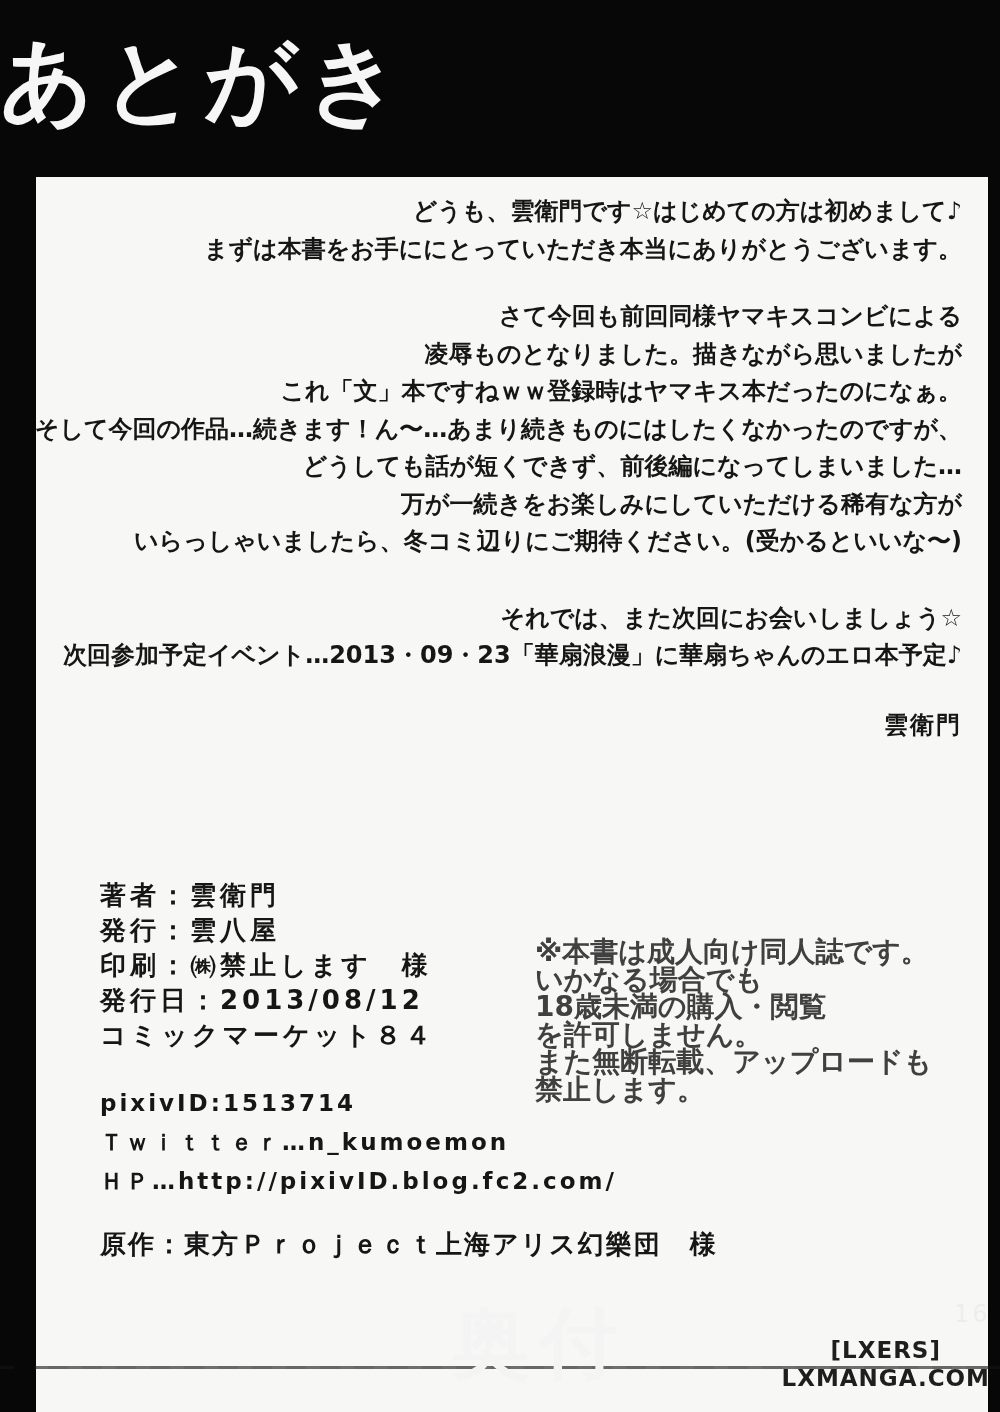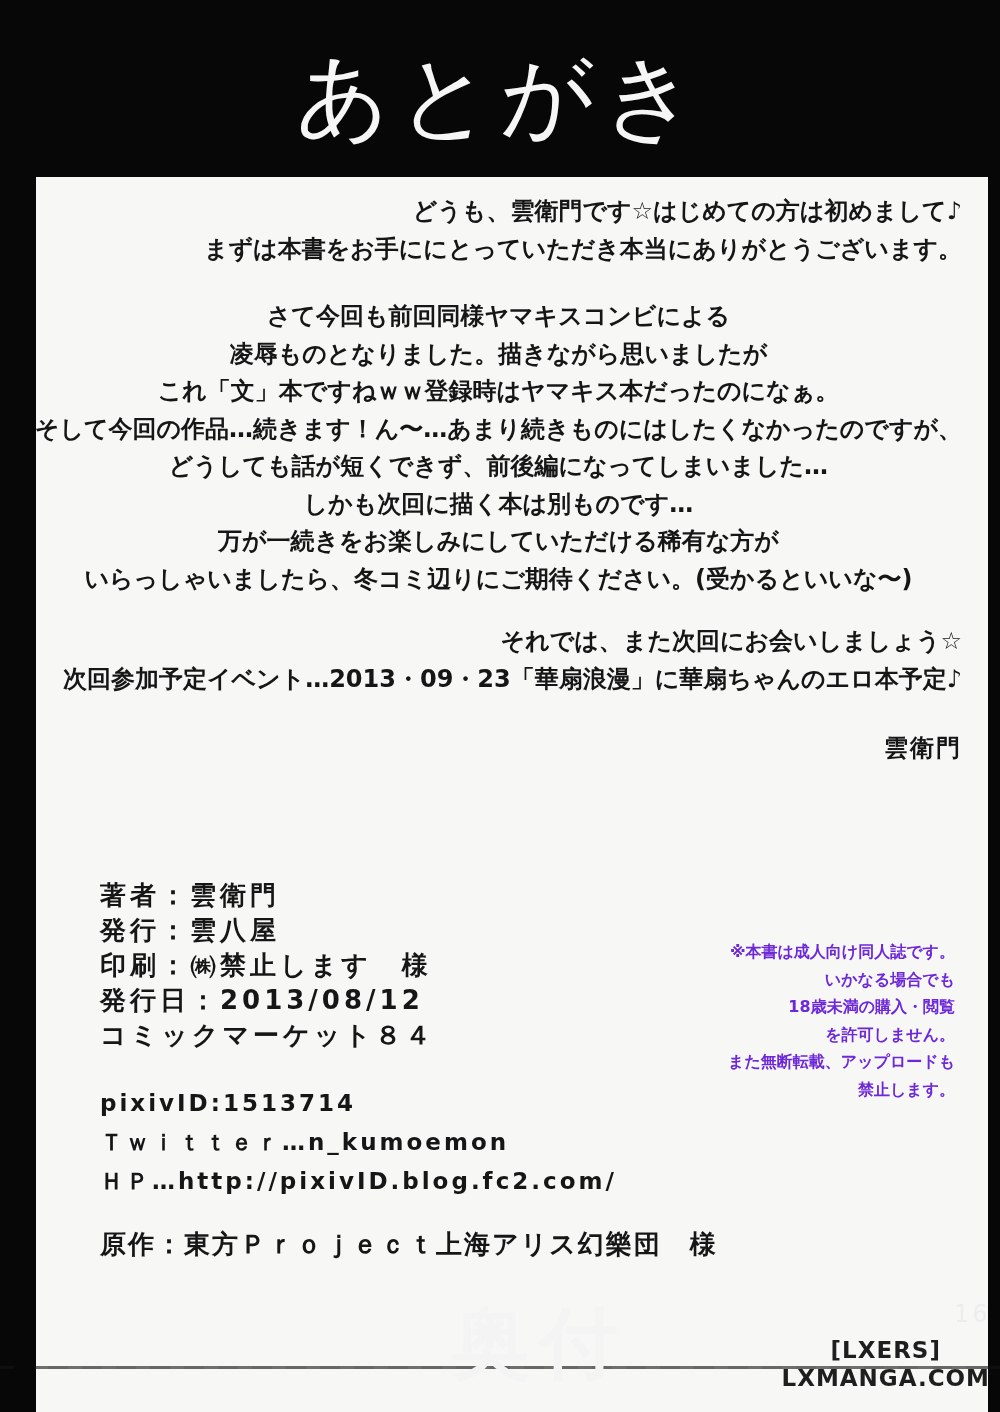--- a/index.html
+++ b/index.html
@@ -6,47 +6,47 @@
   .page {
     position: relative;
     width: 1000px;
     height: 1412px;
     background: #070707;
     overflow: hidden;
     font-family: "DejaVu Sans", sans-serif;
   }
   .title {
     position: absolute;
-    top: 46px; left: 0; width: 1000px;
-    text-align: center;
+    top: 30px; left: 0; width: 1000px;
+    text-align: left;
     color: #f6f6f6;
     font-size: 92px;
-    font-weight: 400;
+    font-weight: 700;
     letter-spacing: 8px;
     line-height: 1.1;
   }
   .content-box {
     position: absolute;
     left: 36px; top: 177px;
     width: 952px; height: 1260px;
     background: #f7f7f5;
     overflow: hidden;
   }
   .afterword {
     position: absolute;
     top: 16px; right: 26px;
     text-align: right;
     color: #161616;
     font-size: 24px;
     font-weight: 700;
     line-height: 37.5px;
     white-space: nowrap;
   }
-  .para2 { margin-top: 30px; text-align: center; }
-  .para3 { margin-top: 25px; }
+  .para2 { margin-top: 30px; }
+  .para3 { margin-top: 39px; }
   .signature { margin-top: 32px; letter-spacing: 2px; }
   .publisher {
     position: absolute;
     left: 64px; top: 701px;
     color: #161616;
     font-size: 26px;
     font-weight: 700;
     line-height: 35px;
     letter-spacing: 4px;
     white-space: nowrap;
@@ -67,23 +67,23 @@
     color: #161616;
     font-size: 26px;
     font-weight: 700;
     letter-spacing: 2px;
     white-space: nowrap;
   }
   .warning {
     position: absolute;
     left: 499px; top: 761px;
     width: 420px;
-    text-align: right;
-    color: #6d28d9;
-    font-size: 16px;
+    text-align: left;
+    color: #404040;
+    font-size: 28px;
     font-weight: 800;
     line-height: 27.5px;
     white-space: nowrap;
   }
   .colophon {
     position: absolute;
     left: 40px; top: 1304px;
     width: 1000px;
     text-align: center;
     color: #f4f4f4;
@@ -133,21 +133,20 @@
       <div class="para1">
         <div>どうも、雲衛門です☆はじめての方は初めまして♪</div>
         <div>まずは本書をお手ににとっていただき本当にありがとうございます。</div>
       </div>
       <div class="para2">
         <div>さて今回も前回同様ヤマキスコンビによる</div>
         <div>凌辱ものとなりました。描きながら思いましたが</div>
         <div>これ「文」本ですねｗｗ登録時はヤマキス本だったのになぁ。</div>
         <div>そして今回の作品…続きます！ん〜…あまり続きものにはしたくなかったのですが、</div>
         <div>どうしても話が短くできず、前後編になってしまいました…</div>
-        <div>しかも次回に描く本は別ものです…</div>
         <div>万が一続きをお楽しみにしていただける稀有な方が</div>
         <div>いらっしゃいましたら、冬コミ辺りにご期待ください。(受かるといいな〜)</div>
       </div>
       <div class="para3">
         <div>それでは、また次回にお会いしましょう☆</div>
         <div>次回参加予定イベント…2013・09・23「華扇浪漫」に華扇ちゃんのエロ本予定♪</div>
       </div>
       <div class="signature">雲衛門</div>
     </div>
 

